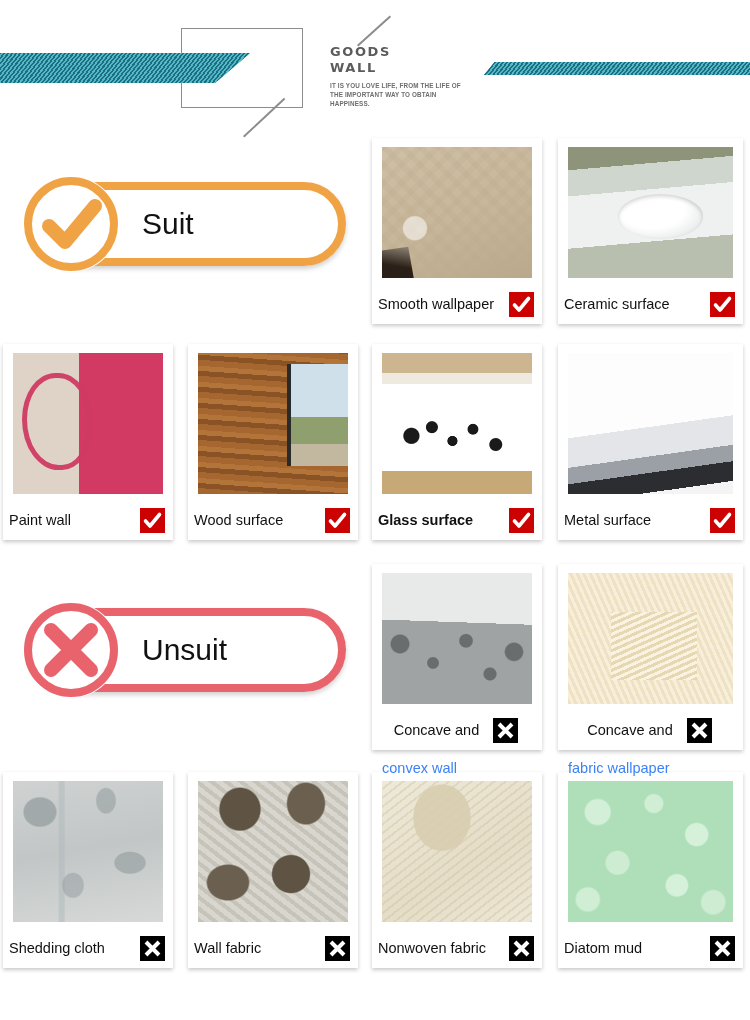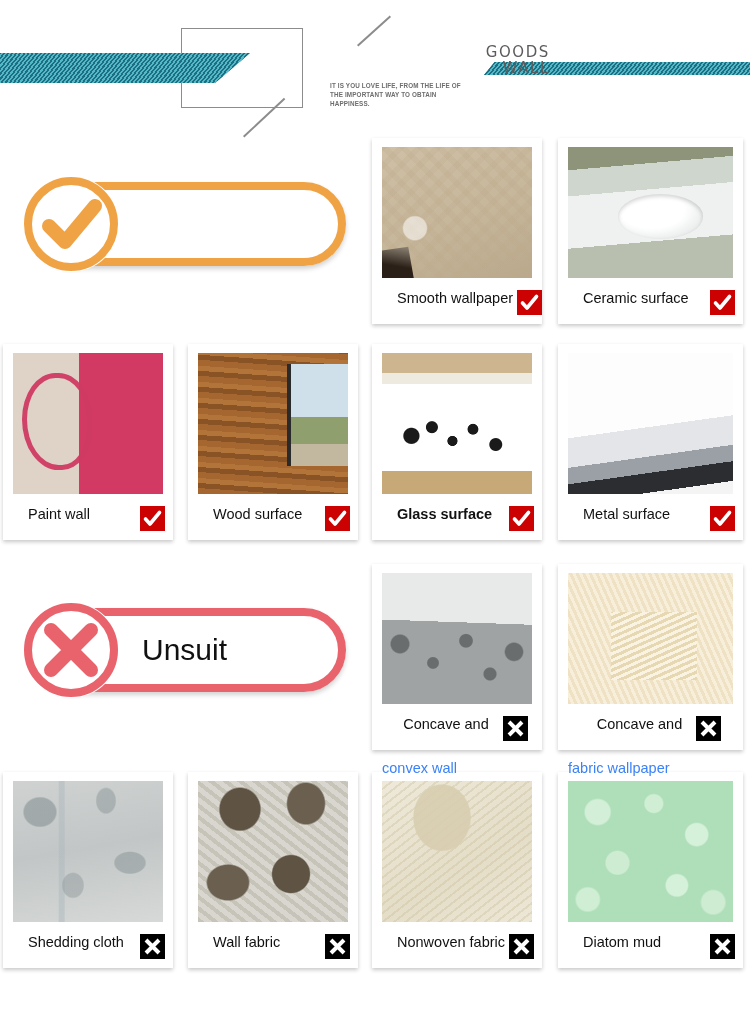--- a/index.html
+++ b/index.html
@@ -67,26 +67,25 @@
     clip-path: polygon(4% 0, 100% 0, 100% 100%, 0 100%);
   }
 
   .hdr-text {
     position: absolute;
     left: 330px; top: 44px;
     width: 220px;
   }
   .hdr-title-line {
     font-family: "DejaVu Sans", sans-serif;
-    font-size: 15px;
+    font-size: 13px;
     letter-spacing: 1.6px;
     color: #5b5b5b;
     line-height: 16px;
-    font-weight: 400;
-    text-align: right;
+    font-weight: 700;
   }
   .hdr-tagline {
     margin-top: 5px;
     font-family: "Liberation Sans", sans-serif;
     font-size: 6.3px;
     letter-spacing: 0.15px;
     color: #6d6d6d;
     line-height: 9px;
     font-weight: bold;
     width: 140px;
@@ -145,26 +144,26 @@
     overflow: hidden;
     background: #ddd;
   }
   .card-photo > .ph {
     width: 100%;
     height: 100%;
     display: block;
   }
   .card-caption {
     position: absolute;
-    left: 25px;
+    left: 6px;
     right: 8px;
     bottom: 6px;
     height: 28px;
     display: flex;
-    align-items: flex-start;
+    align-items: center;
     justify-content: space-between;
     gap: 4px;
   }
   .card-caption.center { justify-content: center; gap: 14px; }
   .cap-text {
     font-size: 14.5px;
     color: #111111;
     white-space: nowrap;
     line-height: 16px;
   }
@@ -352,20 +351,21 @@
     <svg width="317" height="84" viewBox="0 0 317 84">
       <rect x="4" y="4" width="309" height="76" rx="38" ry="38" fill="#ffffff" stroke="#f0a345" stroke-width="8"></rect>
     </svg>
   </div>
   <div class="badge-circle">
     <svg width="96" height="96" viewBox="0 0 96 96">
       <circle cx="48" cy="48" r="43" fill="#ffffff" stroke="#f0a345" stroke-width="8"></circle>
       <path d="M26 50 L42 66 L72 30" fill="none" stroke="#f0a345" stroke-width="14" stroke-linecap="round" stroke-linejoin="round"></path>
     </svg>
   </div>
+  <div class="badge-label">Suit</div>
 </div>
 
 <div class="badge" id="unsuit-badge">
   <div class="badge-pill">
     <svg width="317" height="84" viewBox="0 0 317 84">
       <rect x="4" y="4" width="309" height="76" rx="38" ry="38" fill="#ffffff" stroke="#e8636c" stroke-width="8"></rect>
     </svg>
   </div>
   <div class="badge-circle">
     <svg width="96" height="96" viewBox="0 0 96 96">

